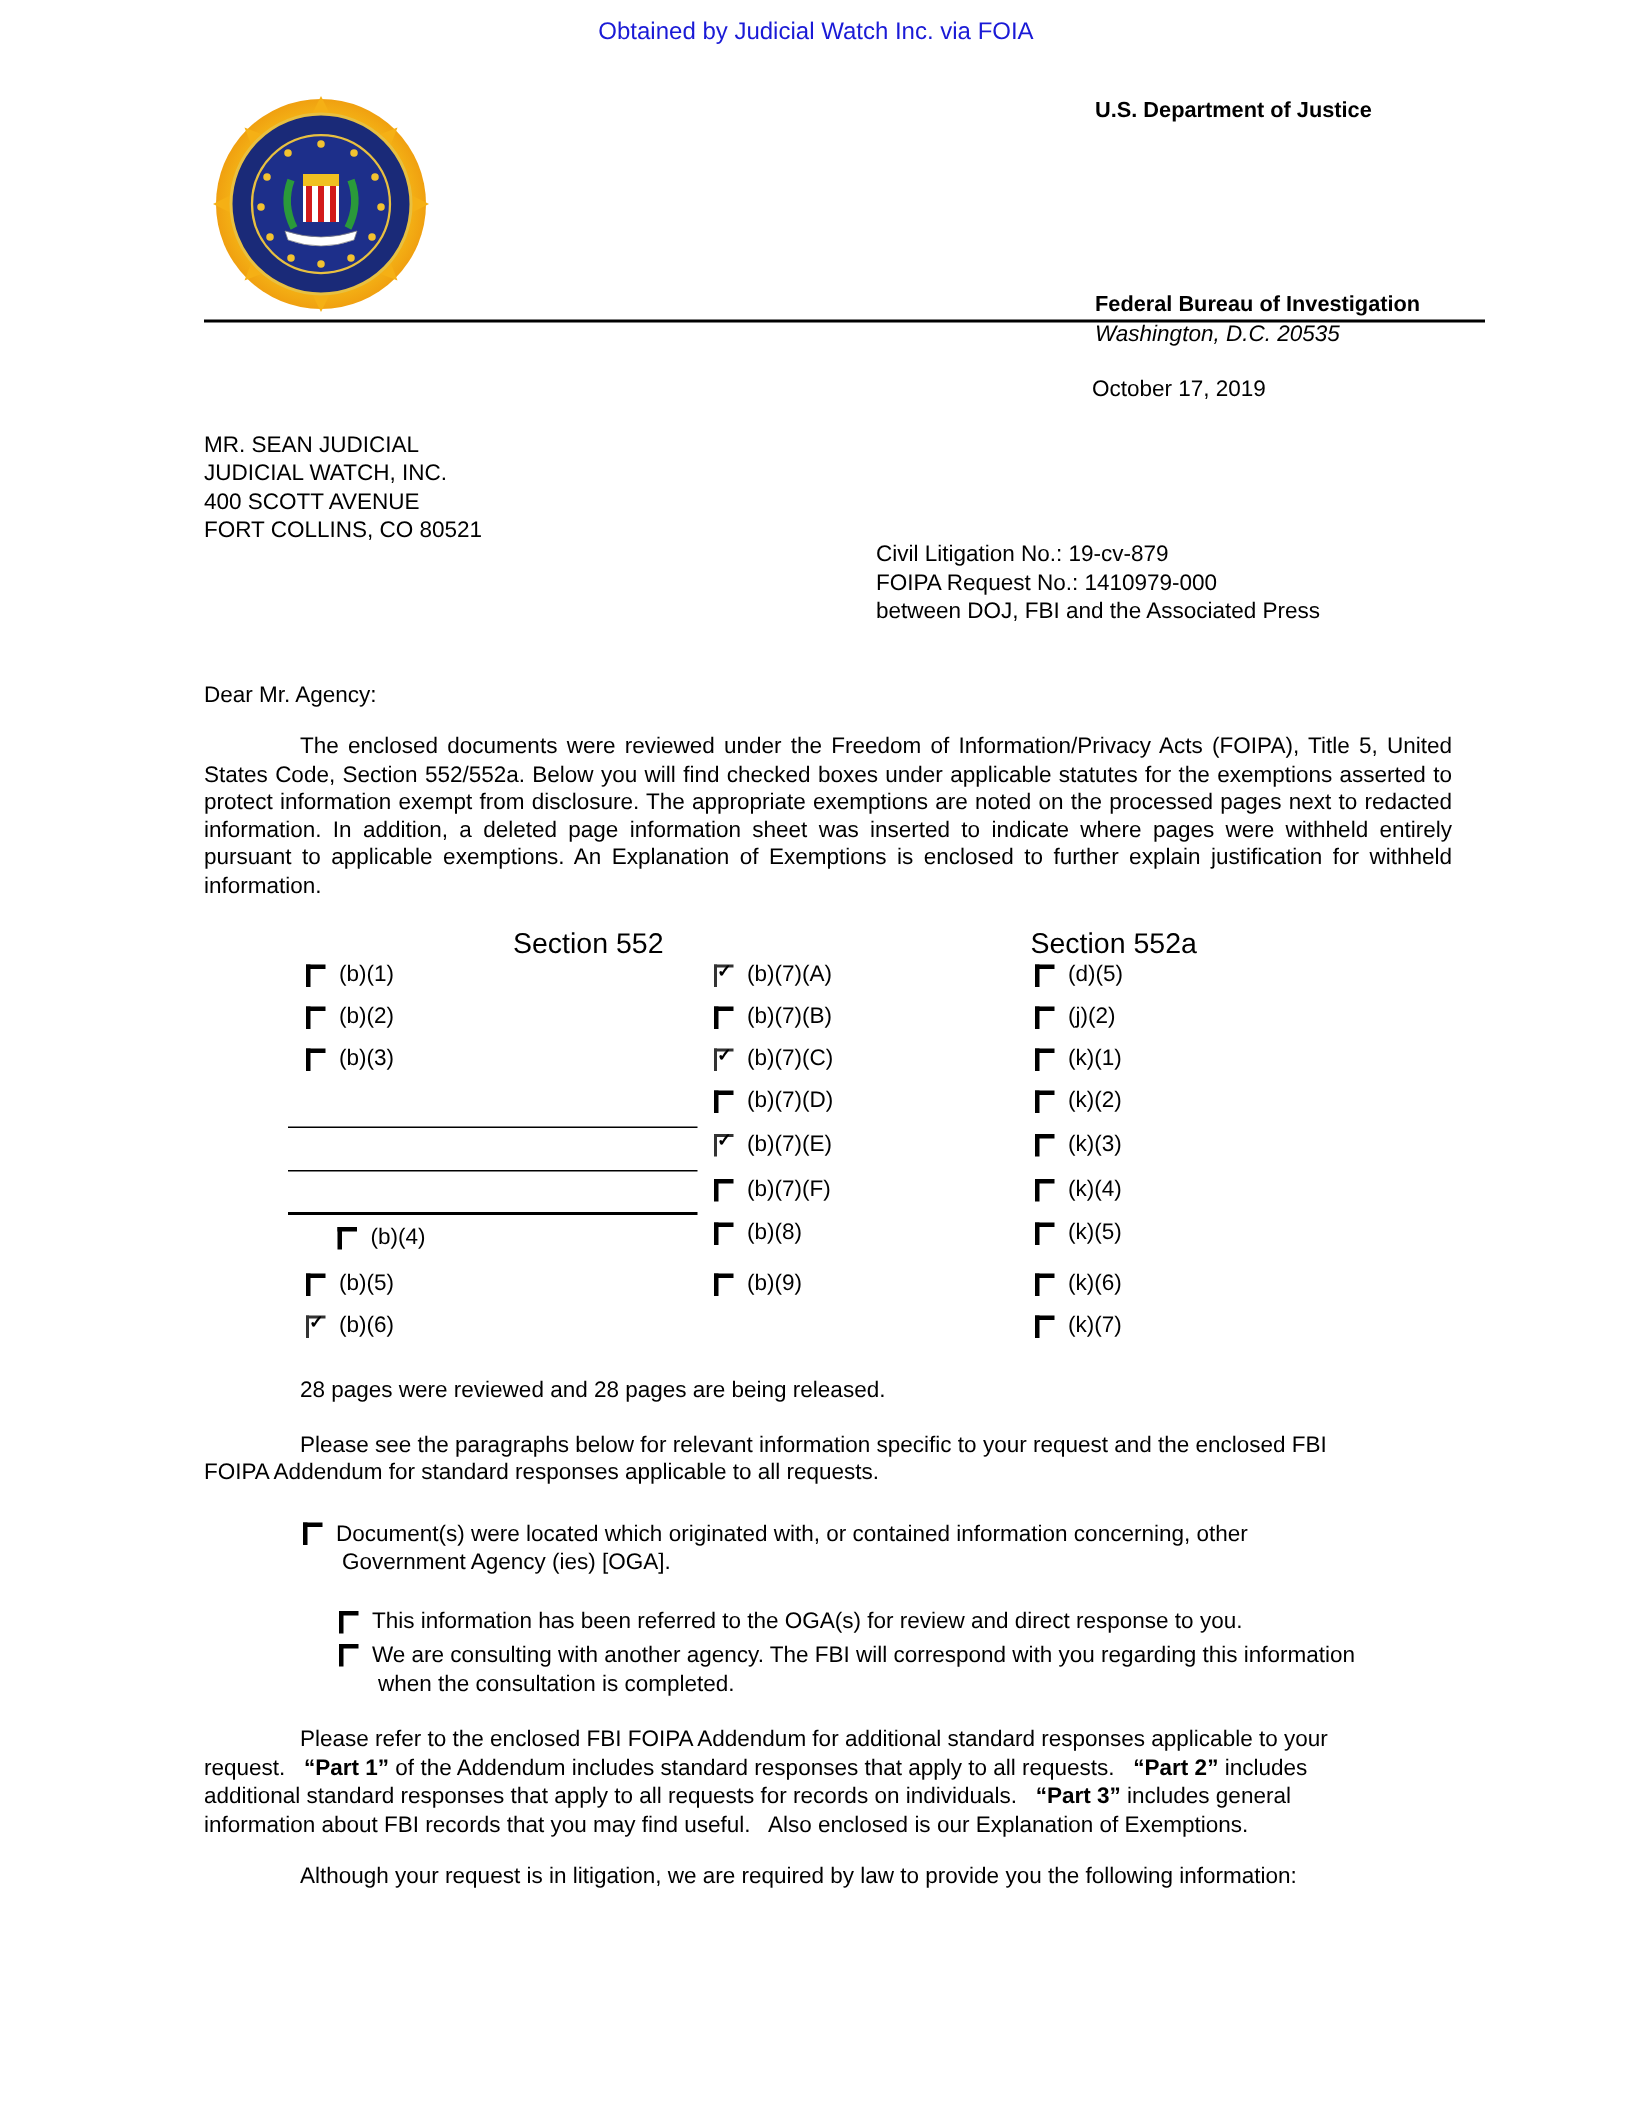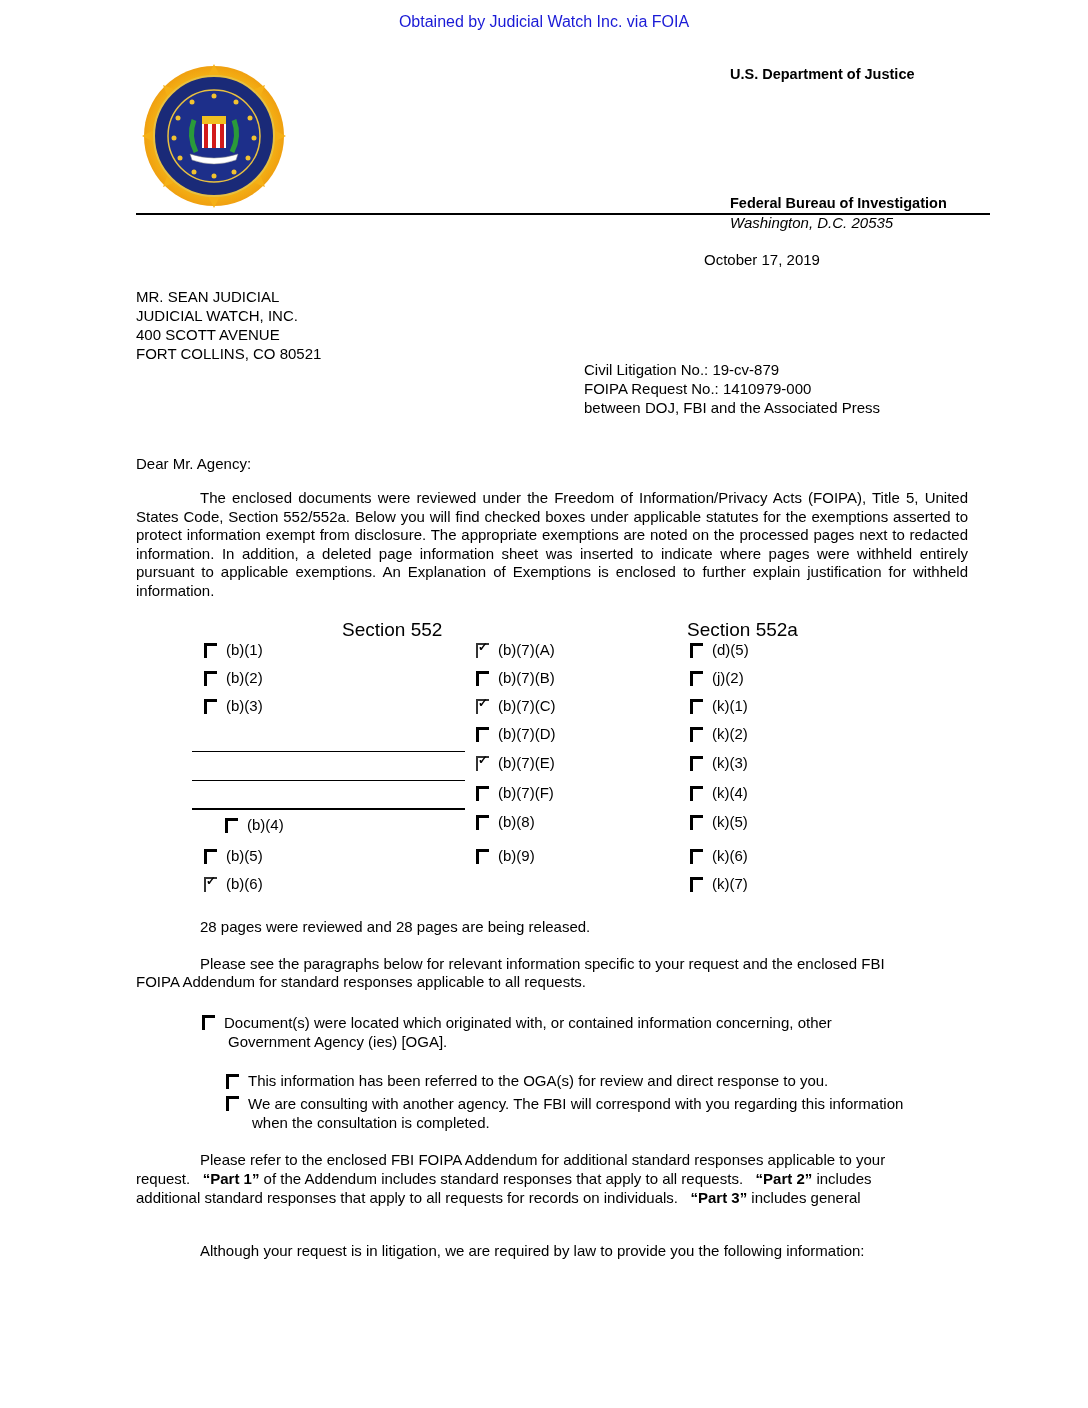--- a/index.html
+++ b/index.html
@@ -79,21 +79,21 @@
     <rect x="80" y="62" width="4" height="24" fill="#d21a1a"></rect>
     <path d="M50 92 Q74 100 98 92 L96 98 Q74 106 52 98 Z" fill="#ffffff" stroke="#888" stroke-width="0.5"></path>
   </svg>
 </div>
 
 <div class="abs hdr-bold" style="left:730px; top:66px;">U.S. Department of Justice</div>
 <div class="abs hdr-bold" style="left:730px; top:195px;">Federal Bureau of Investigation</div>
 <div class="rule" style="left:136px; top:213px; width:854px; height:2px;"></div>
 <div class="abs hdr-italic" style="left:730px; top:214px;">Washington, D.C. 20535</div>
 
-<div class="abs line" style="left:704px; top:250px;">October 17, 2019</div>
+<div class="abs line" style="left:728px; top:250px;">October 17, 2019</div>
 
 <div class="abs" style="left:136px; top:287px;">
   <div class="line">MR. SEAN JUDICIAL</div>
   <div class="line">JUDICIAL WATCH, INC.</div>
   <div class="line">400 SCOTT AVENUE</div>
   <div class="line">FORT COLLINS, CO 80521</div>
 </div>
 
 <div class="abs" style="left:584px; top:360px;">
   <div class="line">Civil Litigation No.: 19-cv-879</div>
@@ -311,15 +311,16 @@
   <span style="line-height:19px;">
     <span style="display:block;">We are consulting with another agency.   The FBI will correspond with you regarding this information</span>
     <span style="display:block; padding-left:4px;">when the consultation is completed.</span>
   </span>
 </div>
 
 <div class="abs" style="left:136px; top:1150px; line-height:19px;">
   <div style="padding-left:64px;">Please refer to the enclosed FBI FOIPA Addendum for additional standard responses applicable to your</div>
   <div><span style="white-space:pre;">request.   </span><span class="bold">“Part 1”</span><span style="white-space:pre;"> of the Addendum includes standard responses that apply to all requests.   </span><span class="bold">“Part 2”</span><span style="white-space:pre;"> includes</span></div>
   <div><span style="white-space:pre;">additional standard responses that apply to all requests for records on individuals.   </span><span class="bold">“Part 3”</span><span style="white-space:pre;"> includes general</span></div>
+  <div style="white-space:pre;">information about FBI records that you may find useful.   Also enclosed is our Explanation of Exemptions.</div>
 </div>
 
 <div class="abs line" style="left:200px; top:1241px;">Although your request is in litigation, we are required by law to provide you the following information:</div>
 
 </body></html>

